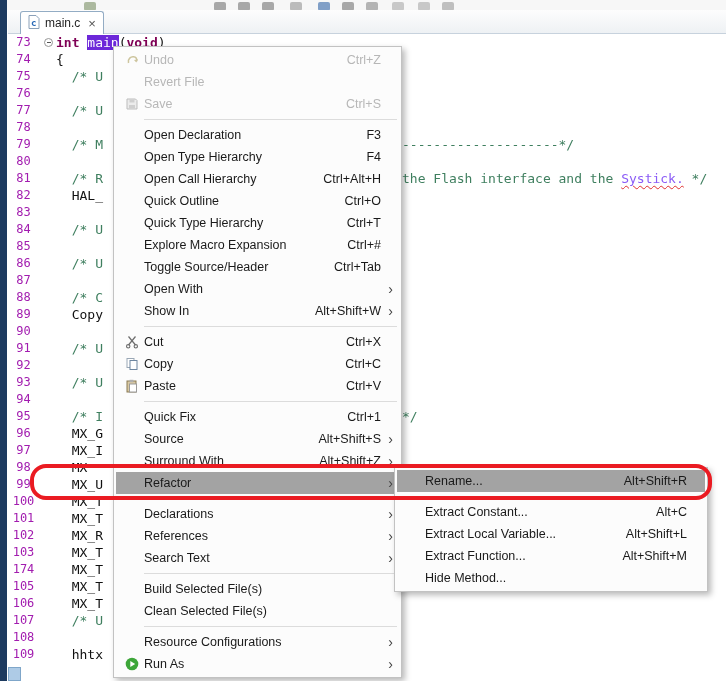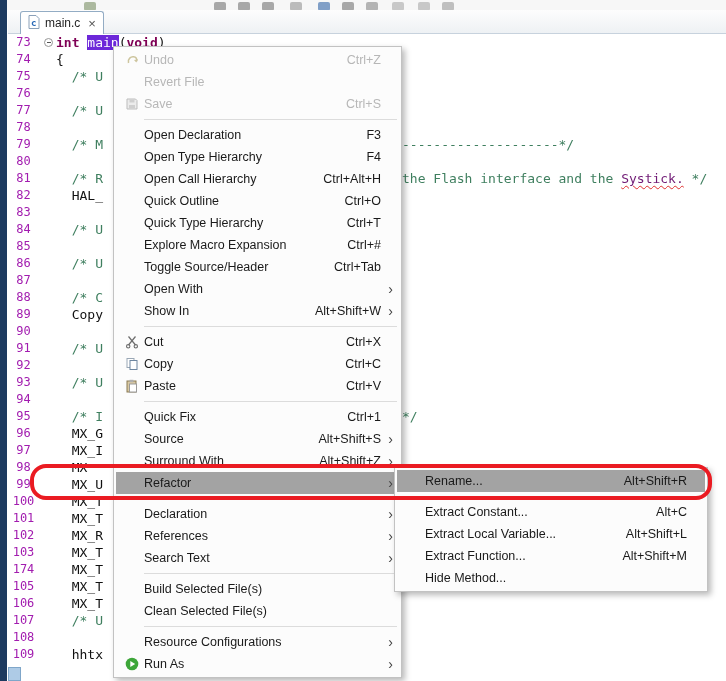--- a/index.html
+++ b/index.html
@@ -27,21 +27,21 @@
   .foldc{width:14px;flex:none;position:relative}
   .foldc .minus{position:absolute;left:2px;top:4px;width:9px;height:9px;border:1px solid #979797;
     border-radius:50%;background:#fff}
   .foldc .minus::after{content:"";position:absolute;left:1.5px;top:3px;width:4px;height:1px;background:#555}
   .codetext{flex:none}
   .rightfrag{position:absolute;left:394px;top:0;white-space:pre}
   .cs.kw{color:#7f0055;font-weight:bold}
   .cs.pl{color:#111}
   .cs.cm{color:#3f7f5f}
   .cs.sel{background:#6d28d9;color:#fff}
-  .cs.sp{color:#701a75;text-decoration:underline wavy #e03030;text-decoration-thickness:1px;text-underline-offset:2px}
+  .cs.sp{color:#8b5cf6;text-decoration:underline wavy #e03030;text-decoration-thickness:1px;text-underline-offset:2px}
 
   
   .left-strip{position:absolute;left:0;top:0;width:7px;height:681px;background:#1d3a5f;z-index:12}
   .scroll-corner{position:absolute;left:8px;top:667px;width:13px;height:14px;
     background:#aecbe6;border:1px solid #7fa6c9;z-index:12}
 
   
   .menu{position:absolute;background:#fcfcfc;border:1px solid #c2c2c2;
     box-shadow:3px 3px 6px rgba(0,0,0,.28);padding:2px;z-index:30;font-size:12.5px;color:#1a1a1a}
   .main-menu{left:113px;top:46px;width:289px}
@@ -276,21 +276,21 @@
       </div>
       <div class="mi hl">
         <span class="ic"></span>
         <span class="lab">Refactor</span>
         <span class="sc"></span>
         <span class="ar">›</span>
       </div>
       <div class="msep"></div>
       <div class="mi">
         <span class="ic"></span>
-        <span class="lab">Declaration</span>
+        <span class="lab">Declarations</span>
         <span class="sc"></span>
         <span class="ar">›</span>
       </div>
       <div class="mi">
         <span class="ic"></span>
         <span class="lab">References</span>
         <span class="sc"></span>
         <span class="ar">›</span>
       </div>
       <div class="mi">

